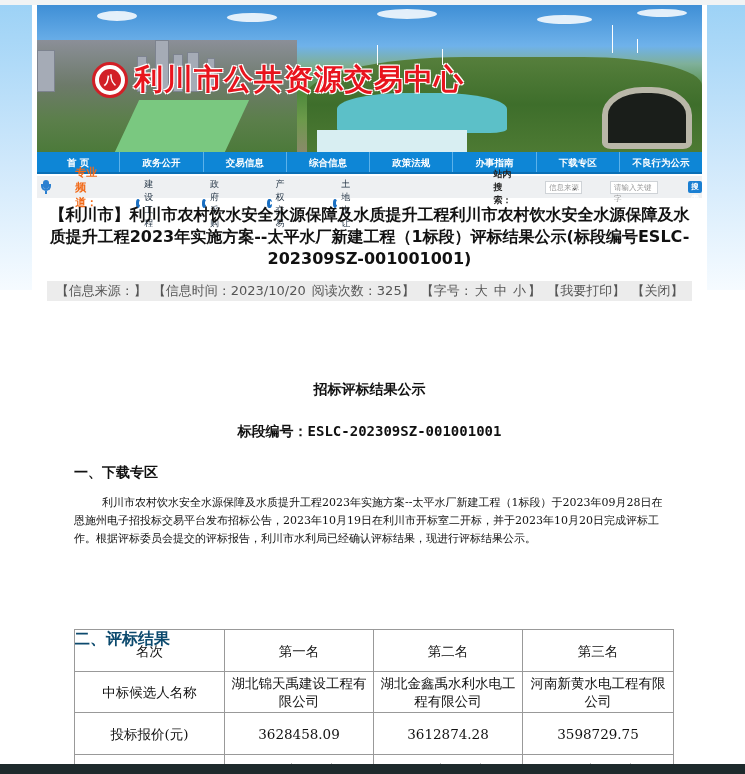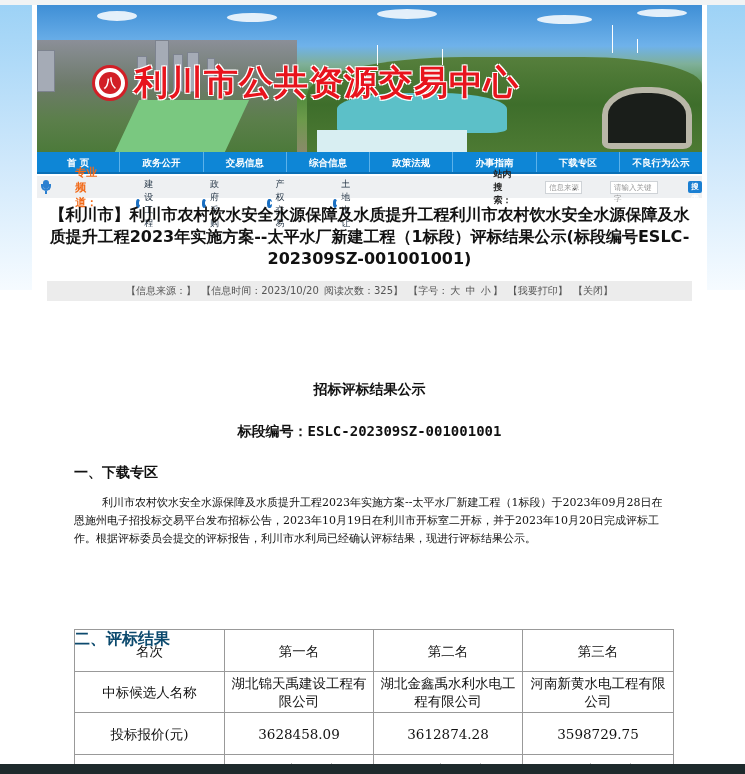--- a/index.html
+++ b/index.html
@@ -24,21 +24,21 @@
   .river { position: absolute; left: 90px; top: 95px; width: 110px; height: 52px; background: #7ac880; transform: skewX(-25deg); }
   .lake { position: absolute; left: 300px; top: 88px; width: 170px; height: 40px; background: #5cc0c8; border-radius: 40% 40% 10% 10%; }
   .water { position: absolute; left: 280px; top: 125px; width: 150px; height: 22px; background: #d8eef2; }
   .hills { position: absolute; left: 270px; top: 52px; width: 395px; height: 95px;
     background: linear-gradient(to bottom, #567f3c, #3e6e2b 50%, #4d7a33); border-radius: 40% 30% 0 0; }
   .cave { position: absolute; left: 565px; top: 82px; width: 90px; height: 62px; background: #1a1e1a; border-radius: 45% 45% 10% 10%; border: 6px solid #b9b7a8; }
   .turbine { position: absolute; width: 1px; background: #fff; }
   .banner-title { position: absolute; left: 55px; top: 55px; display: flex; align-items: center; gap: 6px; }
   .logo { width: 36px; height: 36px; border-radius: 50%; background: #fff; border: 3px solid #d21f26; display: flex; align-items: center; justify-content: center; }
   .logo-inner { width: 22px; height: 22px; border-radius: 50%; background: #d21f26; color: #fff; font-size: 12px; font-weight: bold; text-align: center; line-height: 22px; font-family: "DejaVu Serif", serif; }
-  .site-name { font-family: "DejaVu Serif", "Liberation Serif", serif; font-weight: bold; font-size: 34px; color: #e8141d; letter-spacing: 1px; text-shadow: 1px 1px 0 #fff, -1px -1px 0 #fff, 1px -1px 0 #fff, -1px 1px 0 #fff; }
+  .site-name { font-family: "DejaVu Serif", "Liberation Serif", serif; font-weight: bold; font-size: 29px; color: #e8141d; letter-spacing: 1px; text-shadow: 1px 1px 0 #fff, -1px -1px 0 #fff, 1px -1px 0 #fff, -1px 1px 0 #fff; }
 
   
   .nav { position: absolute; left: 5px; top: 147px; width: 665px; height: 22px; background: #0e86d6; display: flex; border-bottom: 2px solid #0a6fb5; }
   .nav-item { flex: 1; color: #fff; font-size: 9.5px; font-weight: bold; text-align: center; line-height: 22px; border-right: 1px solid #5cb2ea; cursor: pointer; }
   .nav-item:last-child { border-right: none; }
 
   
   .channel { position: absolute; left: 5px; top: 171px; width: 665px; height: 22px; background: #eef0f2; display: flex; align-items: center; font-size: 9px; gap: 24px; }
   .mic { width: 10px; height: 14px; margin-left: 4px; margin-right: 5px; position: relative; }
   .mic-head { position: absolute; left: 2px; top: 0; width: 6px; height: 9px; background: #2a7fd0; border-radius: 3px; }
@@ -49,21 +49,21 @@
   .play { width: 9px; height: 9px; border-radius: 50%; background: #1a6fc2; margin-right: 4px; position: relative; }
   .play::after { content: ""; position: absolute; left: 3px; top: 2px; border-left: 4px solid #fff; border-top: 2.5px solid transparent; border-bottom: 2.5px solid transparent; }
   .search-label { margin-left: 95px; font-weight: bold; color: #222; margin-right: 4px; }
   .search-select { width: 66px; height: 13px; border: 1px solid #cfd3d7; background: #fff; font-size: 7.5px; color: #999; padding-left: 3px; line-height: 11px; position: relative; margin-right: 4px; }
   .search-select .chev { position: absolute; right: 3px; top: 0; color: #444; font-size: 8px; }
   .search-input { width: 87px; height: 13px; border: 1px solid #cfd3d7; background: #fff; font-size: 7.5px; color: #999; padding-left: 3px; line-height: 11px; margin-right: 6px; }
   .search-btn { width: 27px; height: 12px; background: #1a7fd2; color: #fff; font-size: 7.5px; font-weight: bold; text-align: center; line-height: 12px; border-radius: 2px; cursor: pointer; }
 
   
   .art-title { position: absolute; left: 10px; top: 199px; width: 655px; text-align: center; font-size: 16px; font-weight: bold; line-height: 22px; color: #111; }
-  .meta-bar { position: absolute; left: 15px; top: 276px; width: 645px; height: 20px; background: #ececec; text-align: center; font-size: 10px; line-height: 20px; color: #555; }
+  .meta-bar { position: absolute; left: 15px; top: 276px; width: 645px; height: 20px; background: #ececec; text-align: center; font-size: 13px; line-height: 20px; color: #555; }
   .meta-bar span { margin: 0 1px; }
   .meta-link { cursor: pointer; }
 
   
   .doc { font-family: "DejaVu Serif", "Liberation Serif", serif; }
   .h-main { position: absolute; left: 0; top: 376px; width: 675px; text-align: center; font-size: 14px; font-weight: bold; color: #111; }
   .h-code { position: absolute; left: 0; top: 418px; width: 675px; text-align: center; font-size: 14px; font-weight: bold; color: #111; font-family: "DejaVu Sans Mono", "Liberation Mono", monospace; }
   .sec1 { position: absolute; left: 42px; top: 459px; font-size: 14px; font-weight: bold; color: #111; }
   .para { position: absolute; left: 42px; top: 489px; width: 598px; font-size: 11px; line-height: 18px; color: #111; text-indent: 28px; }
   .sec2 { position: absolute; left: 42px; top: 624px; font-size: 16px; font-weight: bold; color: #0c4a6e; }

